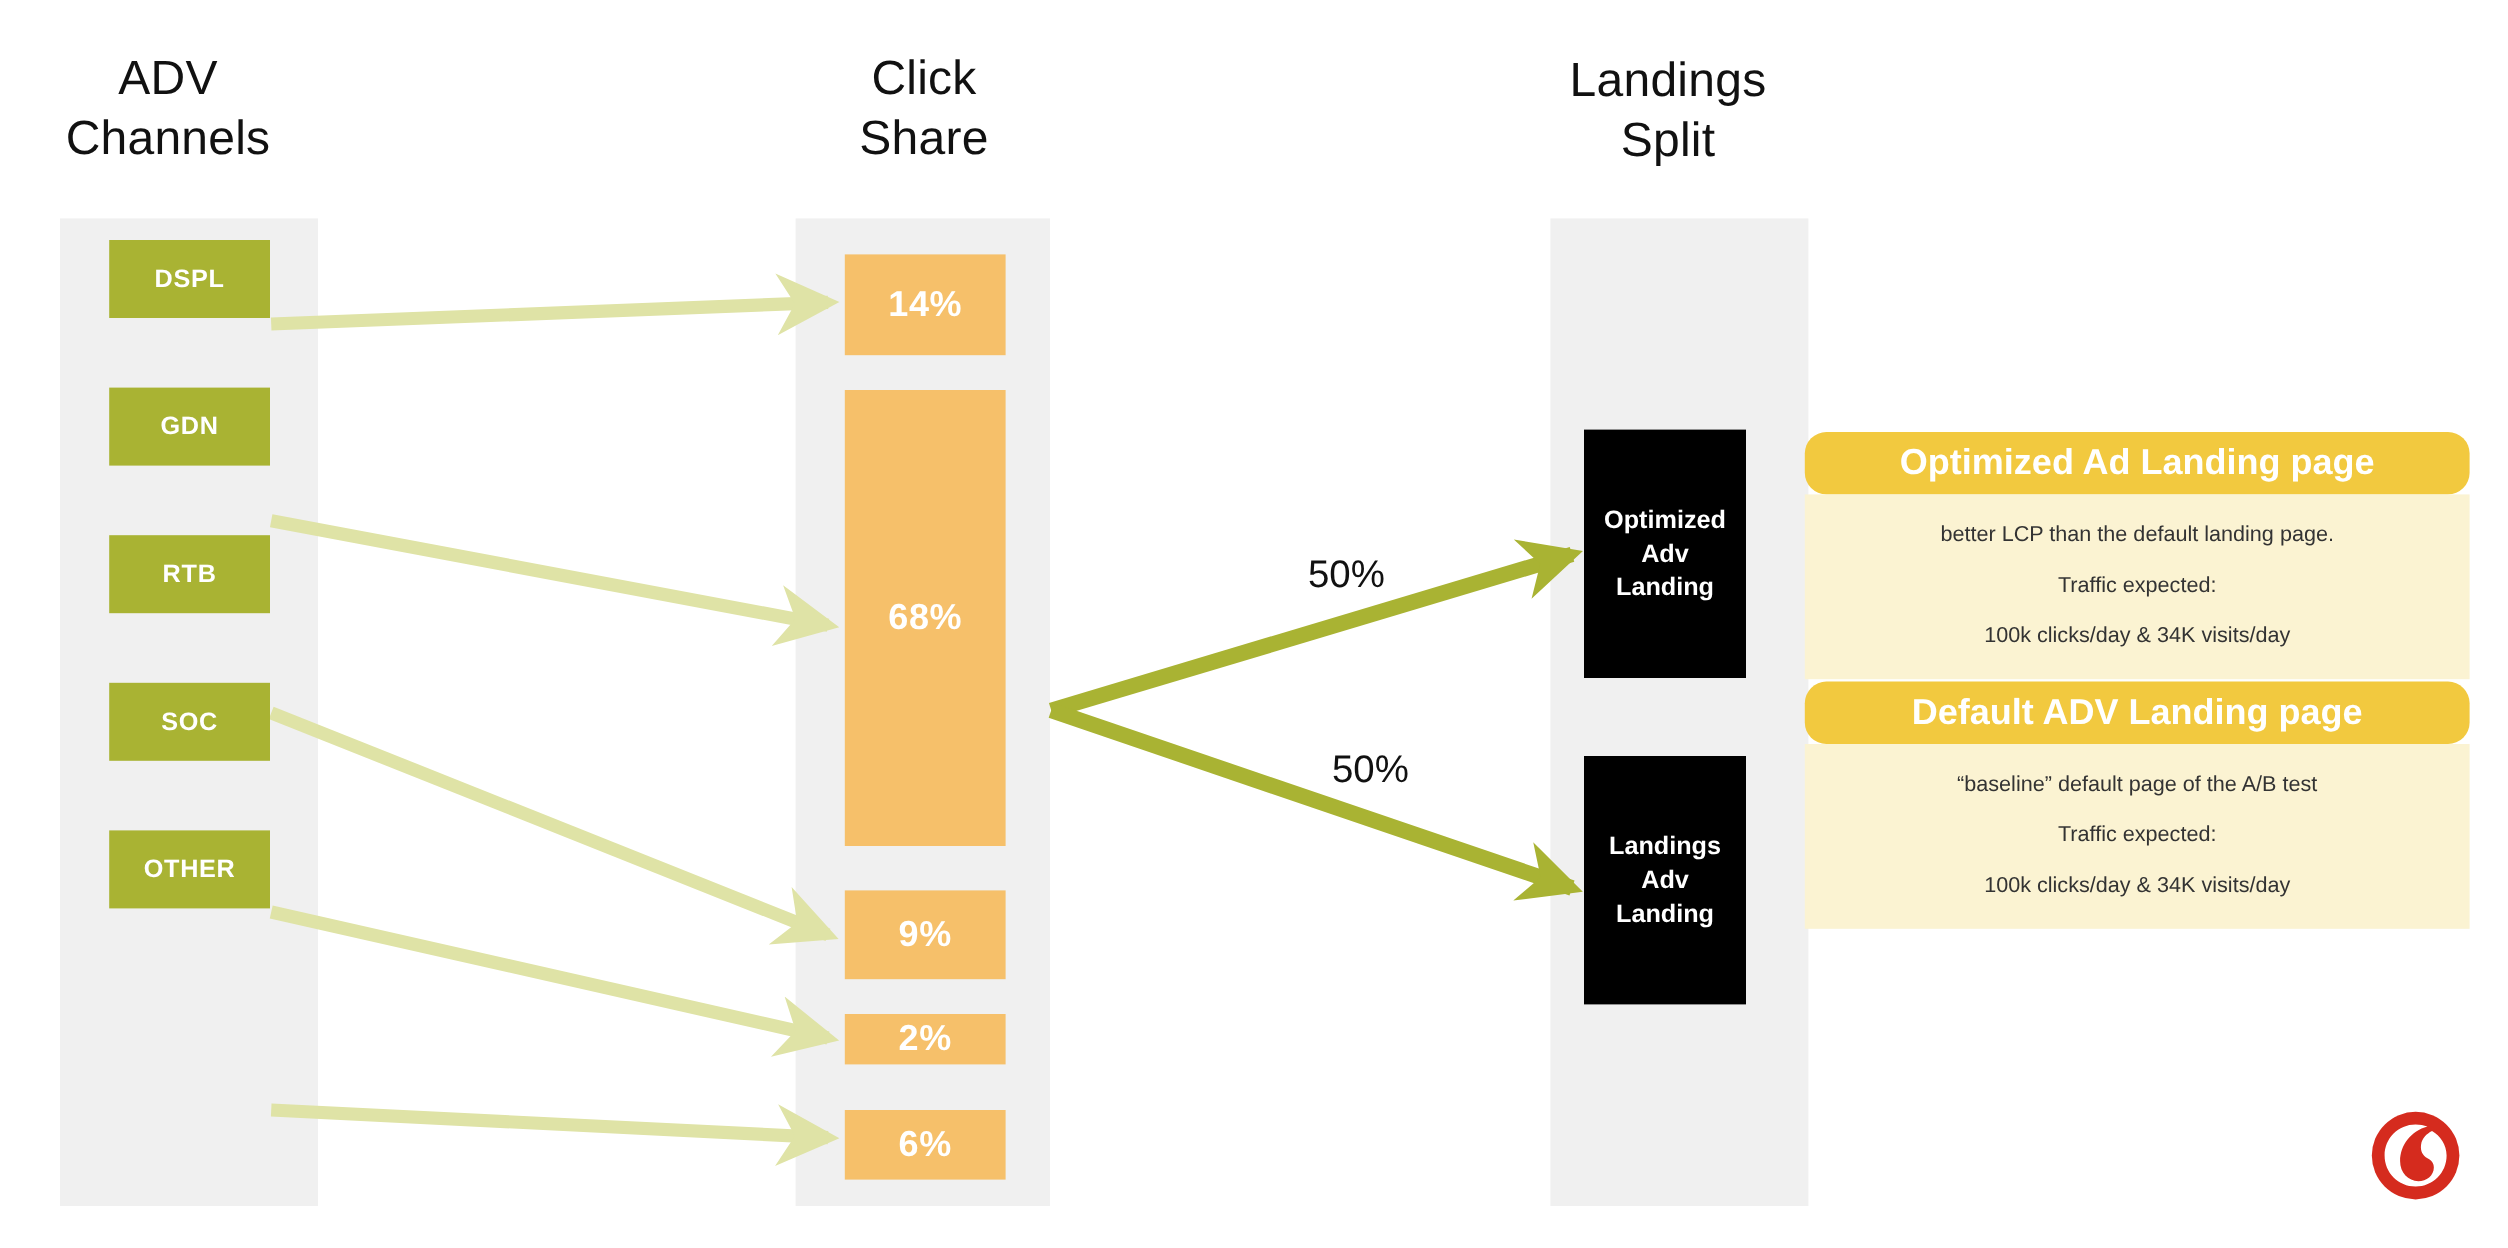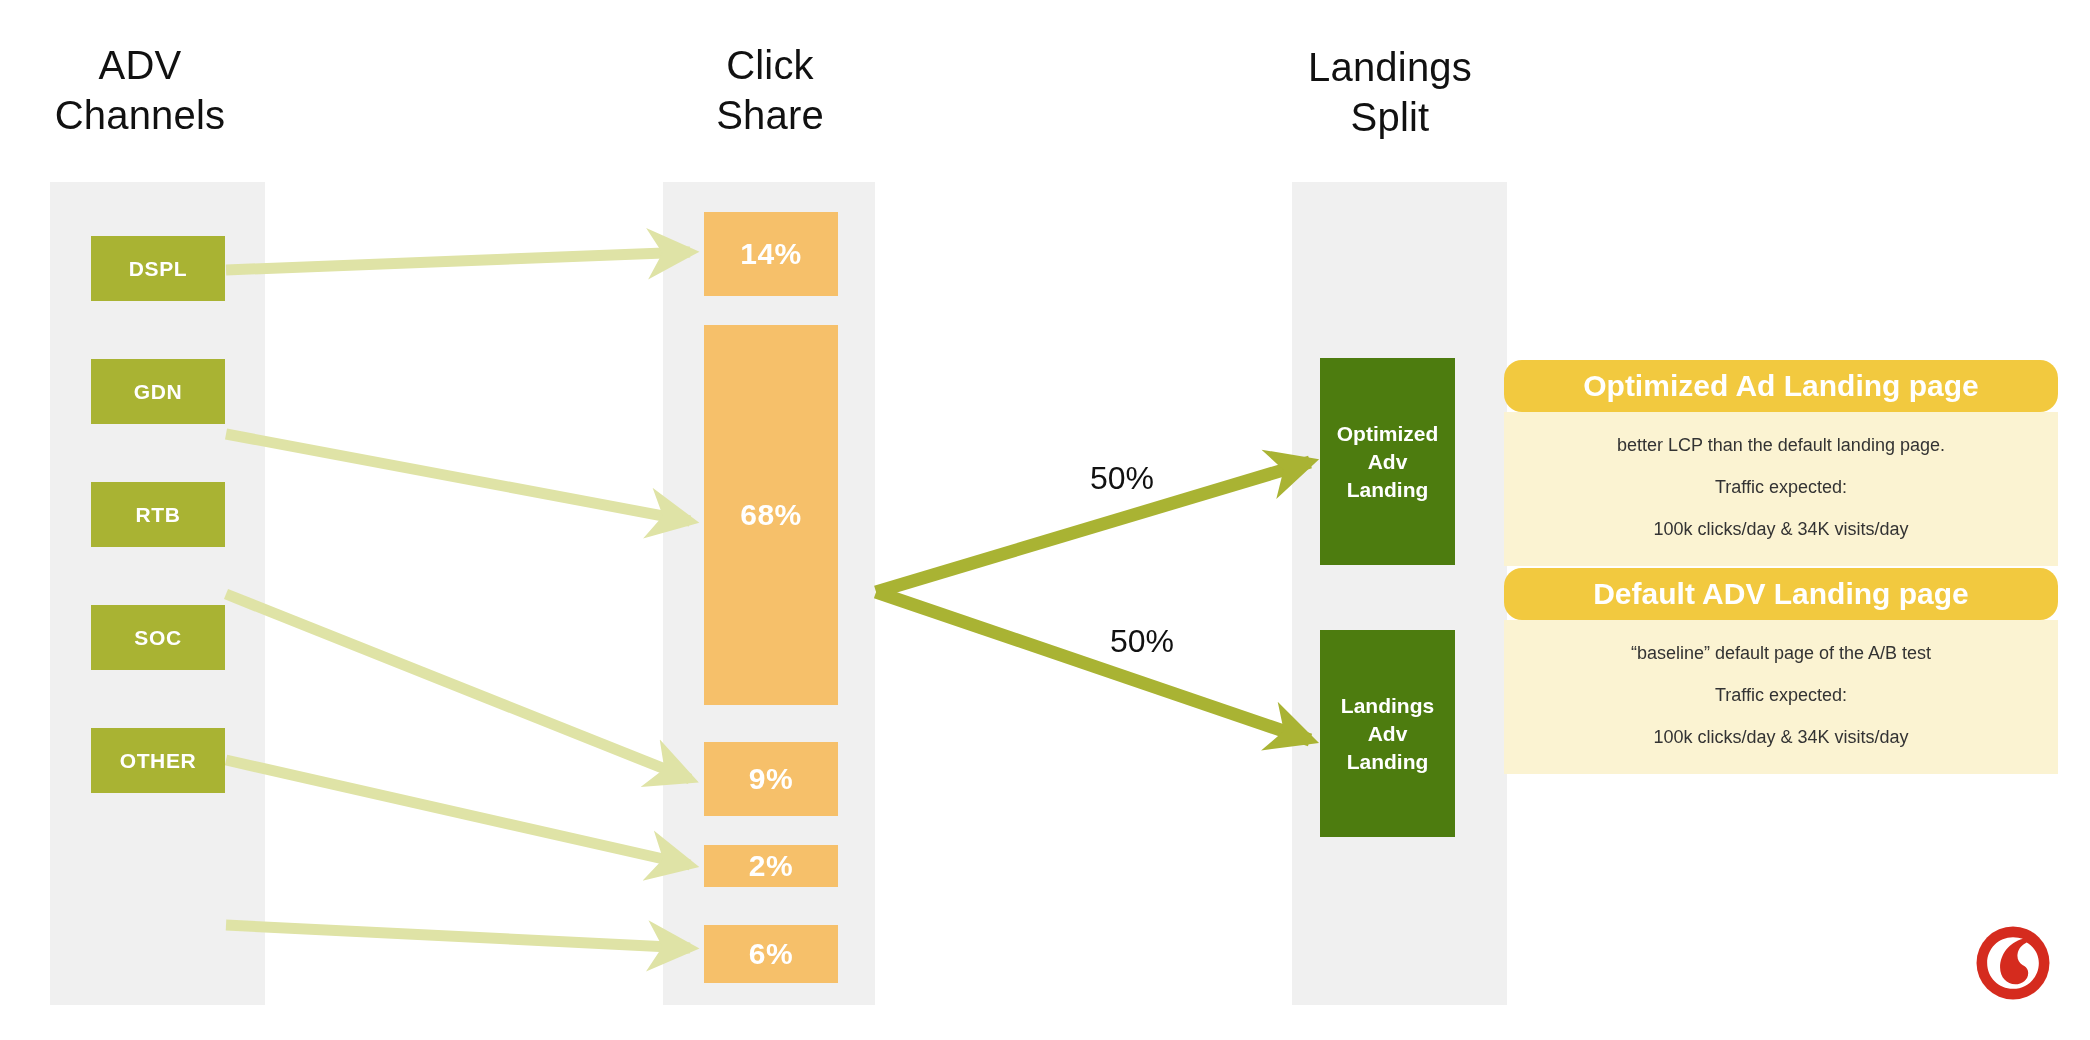--- a/index.html
+++ b/index.html
@@ -17,30 +17,30 @@
 
   
   .panel{position:absolute;background:#f0f0f0;}
   #panel-adv{left:50px;top:182px;width:215px;height:823px;}
   #panel-click{left:663px;top:182px;width:212px;height:823px;}
   #panel-land{left:1292px;top:182px;width:215px;height:823px;}
 
   
   .adv-box{position:absolute;left:91px;width:134px;height:65px;background:#a9b333;
            color:#ffffff;font-size:21px;font-weight:bold;letter-spacing:.6px;
-           display:flex;align-items:center;justify-content:center;margin-top:36px;}
+           display:flex;align-items:center;justify-content:center;}
 
   
   .click-bar{position:absolute;left:704px;width:134px;background:#f6c06a;
              color:#ffffff;font-weight:bold;display:flex;align-items:center;
              justify-content:center;}
   .click-bar span{font-size:30px;letter-spacing:.5px;}
 
   
-  .land-box{position:absolute;left:1320px;width:135px;height:207px;background:#4d7c0f;
+  .land-box{position:absolute;left:1320px;width:135px;height:207px;background:#000000;
             color:#ffffff;font-size:21px;font-weight:bold;line-height:28px;
             text-align:center;display:flex;align-items:center;justify-content:center;}
 
   
   .card{position:absolute;left:1504px;width:554px;}
   .card-head{background:#f2c93f;color:#ffffff;font-size:30px;font-weight:bold;
              text-align:center;height:52px;line-height:52px;border-radius:18px;}
   .card-body{background:#fbf3d2;color:#333333;font-size:18px;line-height:42px;
              text-align:center;padding:12px 10px 16px 10px;}
   .card-body div{white-space:nowrap;}

